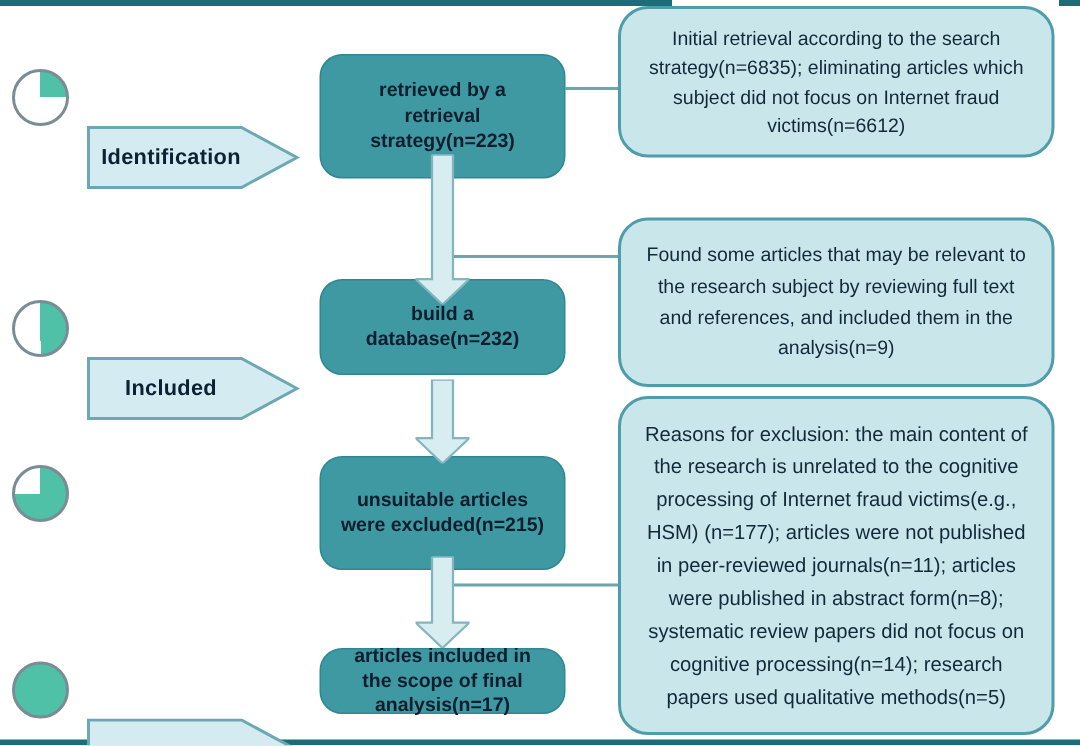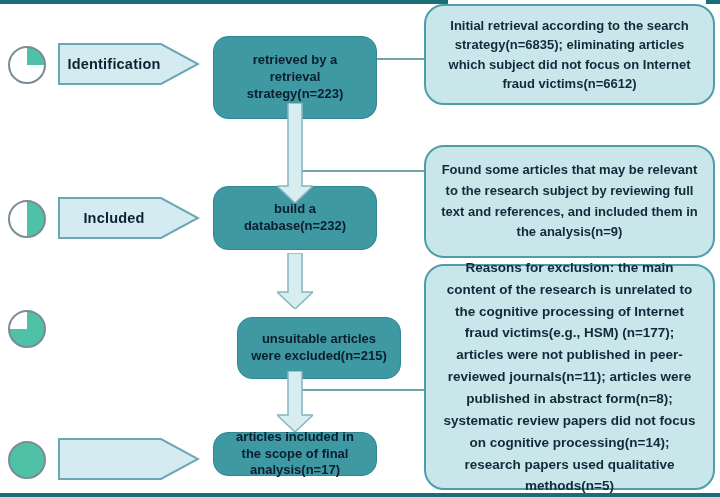--- a/index.html
+++ b/index.html
@@ -15,40 +15,40 @@
     position:relative; width:720px; height:497px; background:#ffffff;
     font-family:"Liberation Sans", sans-serif; overflow:hidden;
   }
   .frame-bar{position:absolute; height:4px; background:var(--frame); z-index:0;}
   .pie{position:absolute; width:34px; height:34px; border-radius:50%;
        border:2px solid var(--icon_border); background:#fff; z-index:2;}
   .pie-quarter{background:conic-gradient(var(--icon_fill) 0 90deg,#fff 90deg 360deg);}
   .pie-half{background:conic-gradient(var(--icon_fill) 0 180deg,#fff 180deg 360deg);}
   .pie-three-quarter{background:conic-gradient(var(--icon_fill) 0 270deg,#fff 270deg 360deg);}
   .pie-full{background:var(--icon_fill);}
-  .stage-label{position:absolute; width:142px; height:42px; z-index:2;}
+  .stage-label{position:absolute; width:142px; height:42px; z-index:2;margin-top:41px;}
   .stage-label svg{position:absolute; left:0; top:0;}
   .stage-label polygon{fill:var(--label_fill); stroke:var(--label_border); stroke-width:2;}
   .stage-label .label-text{
     position:absolute; left:0; top:0; width:112px; height:42px;
     display:flex; align-items:center; justify-content:center;
     font-size:14.5px; font-weight:bold; color:var(--text_dark); letter-spacing:.2px;
   }
   .process-box{
     position:absolute; left:213px; width:164px; box-sizing:border-box;
     background:var(--process_fill); border:1px solid var(--process_border);
     border-radius:15px; display:flex; align-items:center; justify-content:center;
     text-align:center; font-size:13px; font-weight:bold; color:#0b1d2e;
     padding:4px 12px; line-height:1.3; z-index:2;
   }
   .note-box{
-    position:absolute; left:424px; width:291px; box-sizing:border-box;
+    position:absolute; left:412px; width:291px; box-sizing:border-box;
     background:var(--note_fill); border:2px solid var(--note_border);
     border-radius:20px; display:flex; align-items:center; justify-content:center;
-    text-align:center; font-size:13px; font-weight:bold; color:#12293a;
+    text-align:center; font-size:13px; font-weight:normal; color:#12293a;
     padding:6px 14px; line-height:1.5; z-index:2;
   }
   .hline{position:absolute; height:2px; background:var(--line); z-index:1;}
   .varrow{position:absolute; z-index:2;}
   .varrow polygon{fill:var(--arrow_fill); stroke:var(--arrow_stroke); stroke-width:1.5;}
 </style>
 </head>
 <body>
 
 <div id="canvas">
@@ -75,21 +75,21 @@
     <div class="label-text">Included</div>
   </div>
   <div class="stage-label" style="left:58px;top:438px;">
     <svg width="142" height="42" viewBox="0 0 142 42">
         <polygon points="1,1 103,1 140,21 103,41 1,41"></polygon>
       </svg>
   </div>
 
   <div class="process-box" style="top:36px;height:83px;">retrieved by a retrieval strategy(n=223)</div>
   <div class="process-box" style="top:186px;height:64px;">build a database(n=232)</div>
-  <div class="process-box" style="top:317px;height:62px;margin-left:24px;">unsuitable articles were excluded(n=215)</div>
+  <div class="process-box" style="top:304px;height:76px;">unsuitable articles were excluded(n=215)</div>
   <div class="process-box" style="top:432px;height:44px;text-align:center;">articles included in the scope of final analysis(n=17)</div>
 
   <div class="note-box" style="top:4px;height:101px;">Initial retrieval according to the search strategy(n=6835); eliminating articles which subject did not focus on Internet fraud victims(n=6612)</div>
   <div class="note-box" style="top:125px;height:113px;line-height:1.6;margin-top:20px;">Found some articles that may be relevant to the research subject by reviewing full text and references, and included them in the analysis(n=9)</div>
   <div class="note-box" style="top:264px;height:226px;font-size:13.5px;line-height:1.62;">Reasons for exclusion: the main content of the research is unrelated to the cognitive processing of Internet fraud victims(e.g., HSM) (n=177); articles were not published in peer-reviewed journals(n=11); articles were published in abstract form(n=8); systematic review papers did not focus on cognitive processing(n=14); research papers used qualitative methods(n=5)</div>
 
   <div class="hline" style="top:58px;left:377px;width:47px;"></div>
   <div class="hline" style="top:170px;left:293px;width:131px;"></div>
   <div class="hline" style="top:389px;left:293px;width:131px;"></div>
 

